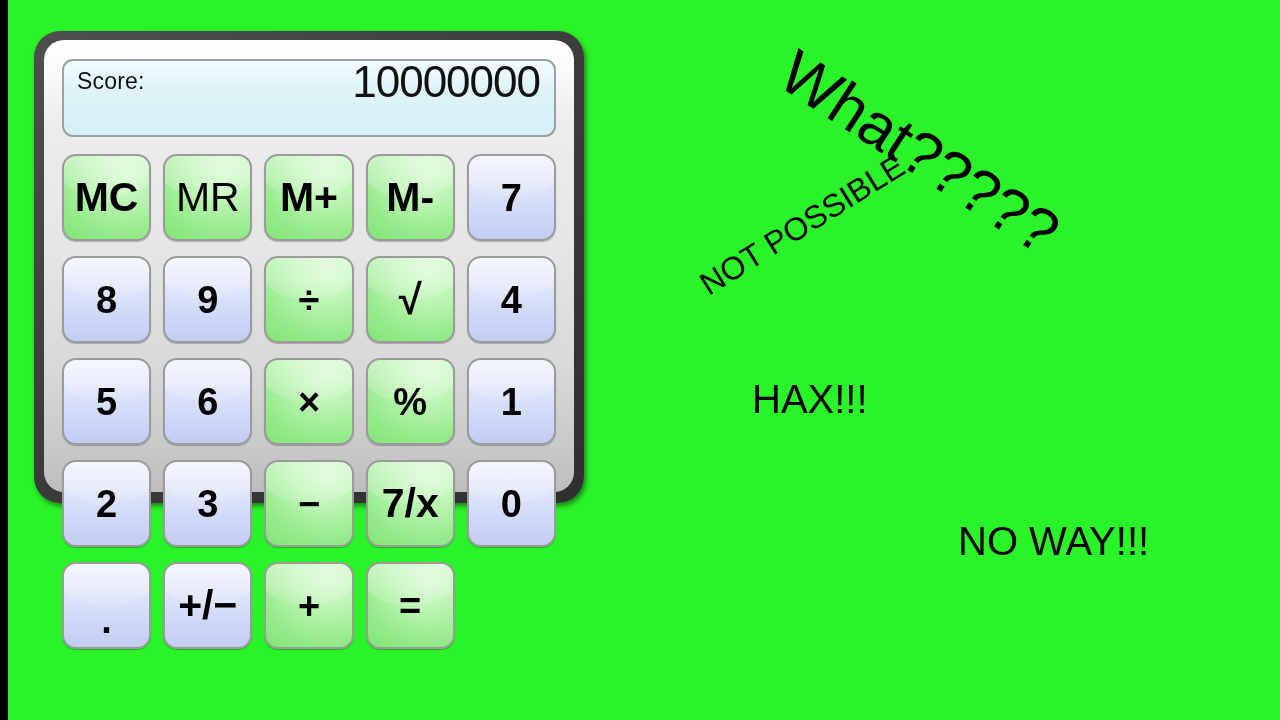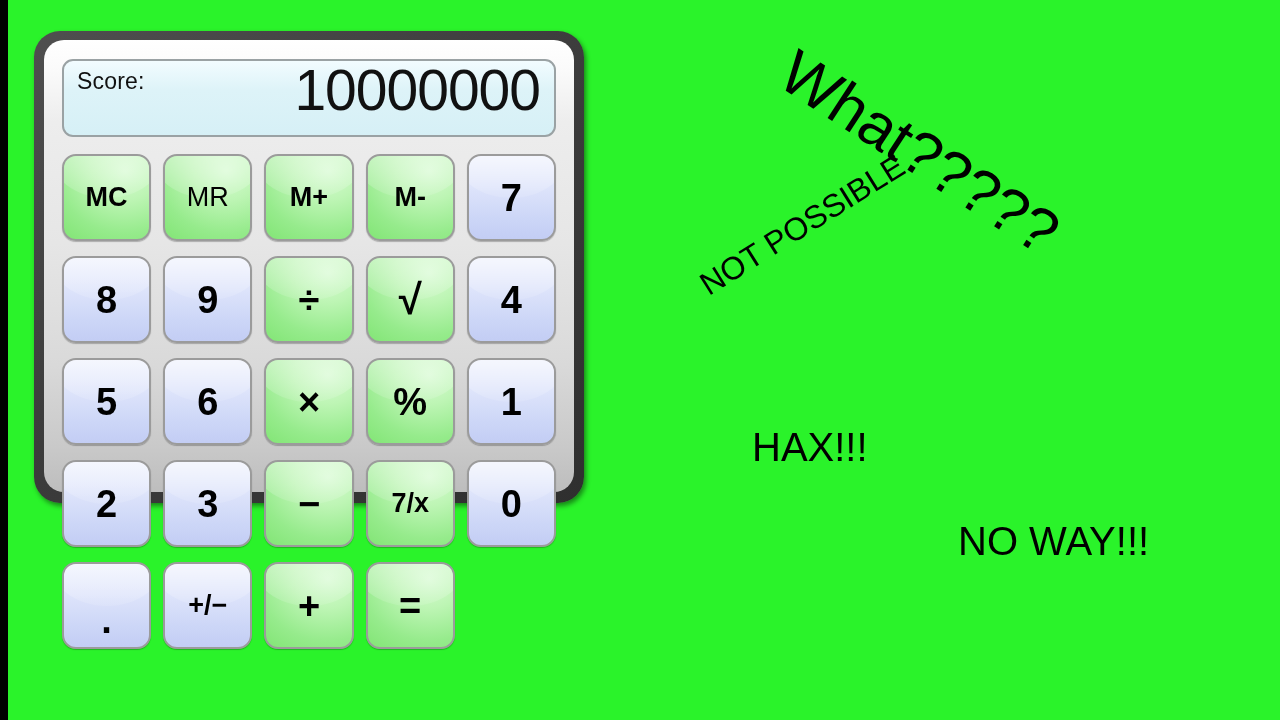--- a/index.html
+++ b/index.html
@@ -72,21 +72,21 @@
     left: 13px;
     top: 7px;
     font-size: 23px;
     color: #111;
     letter-spacing: 0.2px;
   }
   #display-value {
     position: absolute;
     right: 14px;
     top: -4px;
-    font-size: 57px;
+    font-size: 44px;
     color: #111;
     letter-spacing: -1px;
     margin-left: 22px;
   }
 
   
   #keypad {
     margin-top: 17px;
     display: grid;
     grid-template-columns: repeat(5, 1fr);
@@ -132,21 +132,21 @@
   }
   .key.green {
     background: radial-gradient(120% 110% at 72% 18%, #d6fbd1 0%, #bdf5b4 32%, #96eb8c 68%, #7fe472 100%);
   }
   .key.orange {
     background: linear-gradient(to bottom, #fbd5c3 0%, #f9bea5 35%, #f79f7d 75%, #f48c66 100%);
     border-color: #e2693f;
   }
 
   .key.bold .label { font-weight: bold; }
-  .key.mem .label { font-size: 27px; }
+  .key.mem .label { font-size: 41px; }
   .key.dot .label { font-size: 38px; position: relative; top: 14px; }
   .key.sqrt .label { font-size: 42px; }
 
   
   .annot {
     position: absolute;
     color: #000;
     white-space: nowrap;
   }
   #annot-what {
@@ -160,21 +160,20 @@
     left: 713px;
     top: 266px;
     font-size: 32px;
     transform: rotate(-32deg);
     transform-origin: left bottom;
   }
   #annot-hax {
     left: 752px;
     top: 377px;
     font-size: 40px;
-    margin-top: 48px;
   }
   #annot-noway {
     left: 958px;
     top: 519px;
     font-size: 40px;
   }
 </style>
 </head>
 <body>
 

